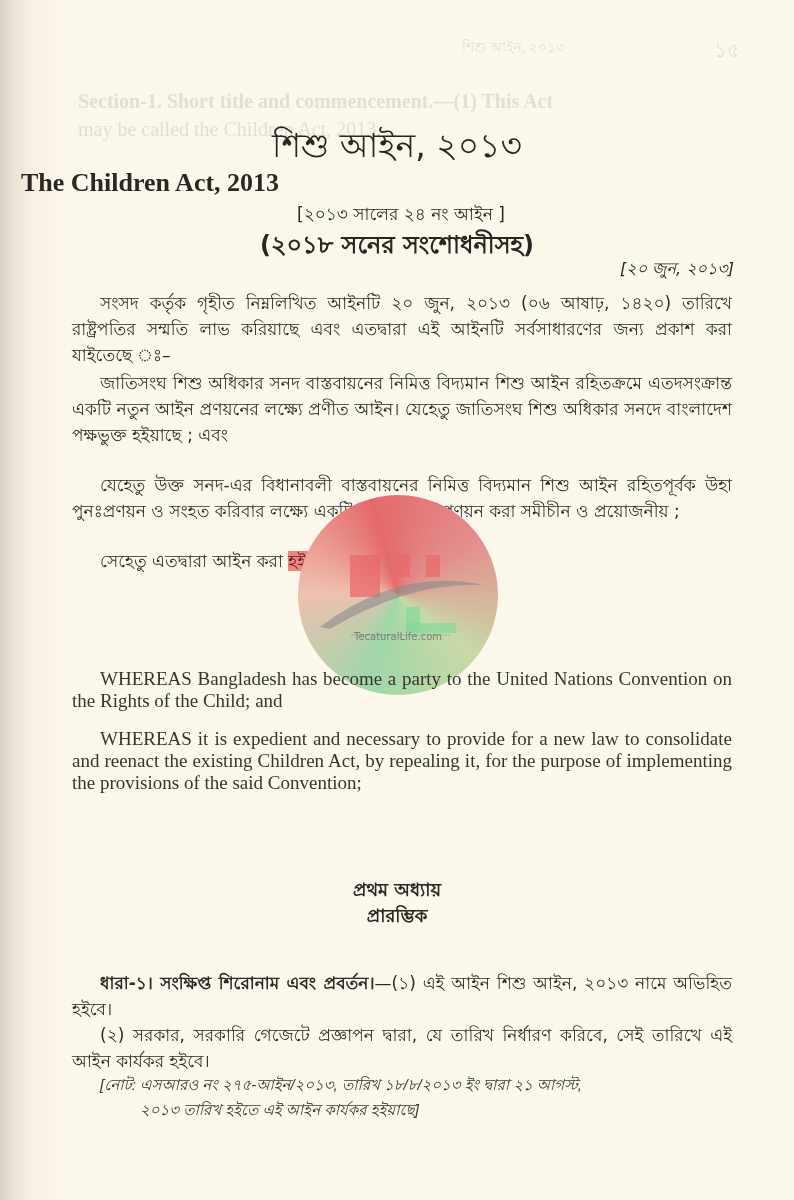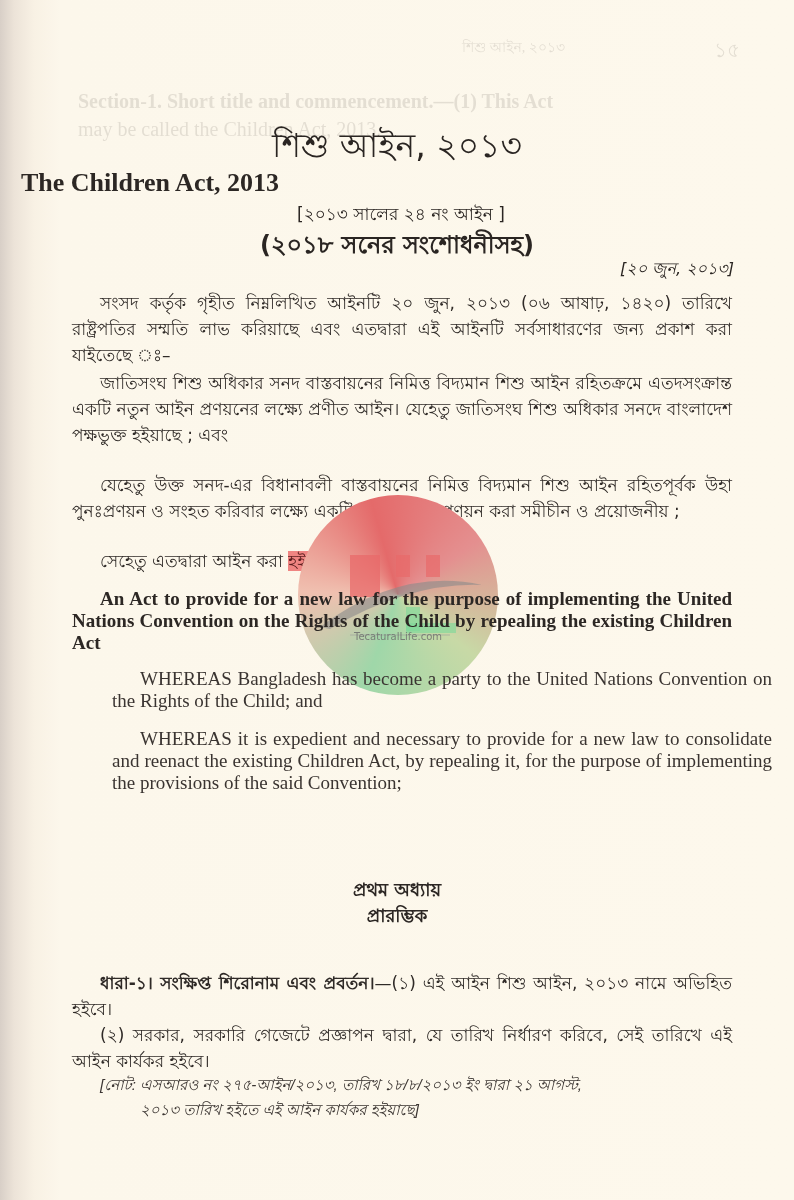--- a/index.html
+++ b/index.html
@@ -57,21 +57,21 @@
     .p-therefore { top: 548px; }
     .hl { background: rgba(235, 95, 95, 0.75); color: #5a1e1e; }
 
     .en-long-title {
       position: absolute; left: 72px; width: 660px; top: 588px;
       font-size: 19px; line-height: 22px; font-weight: bold; text-align: justify;
       color: #2c2724;
     }
     .en-para {
       position: absolute; left: 72px; width: 660px;
-      font-size: 19px; line-height: 22px; text-align: justify; color: #3a3431; margin-left: 40px;
+      font-size: 19px; line-height: 22px; text-align: justify; color: #3a3431;
     }
     .en-para .indent { display: inline-block; width: 28px; }
     .en-w1 { top: 668px; }
     .en-w2 { top: 728px; }
     .en-enact { top: 832px; }
 
     .chap {
       position: absolute; left: 0; width: 794px; text-align: center;
       font-family: "DejaVu Sans", sans-serif; font-size: 18px; font-weight: bold; color: #2c2724;
     }
@@ -141,23 +141,20 @@
       <rect x="96" y="58" width="14" height="22" fill="#e86a6a" opacity="0.7"></rect>
       <rect x="126" y="58" width="14" height="22" fill="#e86a6a" opacity="0.7"></rect>
       <path d="M20 130 Q 100 70 182 88 Q 110 85 30 132 Z" fill="#8a8a8a" opacity="0.6"></path>
       <rect x="106" y="110" width="14" height="24" fill="#7fd99a" opacity="0.65"></rect>
       <rect x="106" y="126" width="50" height="10" fill="#7fd99a" opacity="0.65"></rect>
       <line x1="50" y1="138" x2="150" y2="138" stroke="#9a9a9a" stroke-width="1" opacity="0.6"></line>
     </svg>
     <div class="wm-text">TecaturalLife.com</div>
   </div>
 
-  <div class="en-long-title">
-    <span class="indent" style="display:inline-block;width:28px"></span><span>An Act to provide for a new law for the purpose of implementing the United Nations Convention on the Rights of the Child by repealing the existing Children Act</span>
-  </div>
   <div class="en-para en-w1">
     <span class="indent"></span><span>WHEREAS Bangladesh has become a party to the United Nations Convention on the Rights of the Child; and</span>
   </div>
   <div class="en-para en-w2">
     <span class="indent"></span><span>WHEREAS it is expedient and necessary to provide for a new law to consolidate and reenact the existing Children Act, by repealing it, for the purpose of implementing the provisions of the said Convention;</span>
   </div>
 
   <div class="chap chap-1">প্রথম অধ্যায়</div>
   <div class="chap chap-2">প্রারম্ভিক</div>
 

